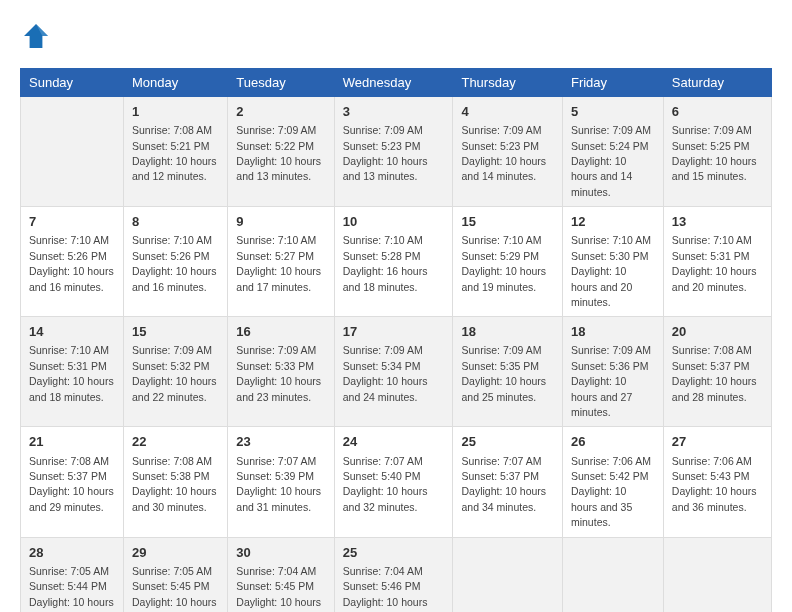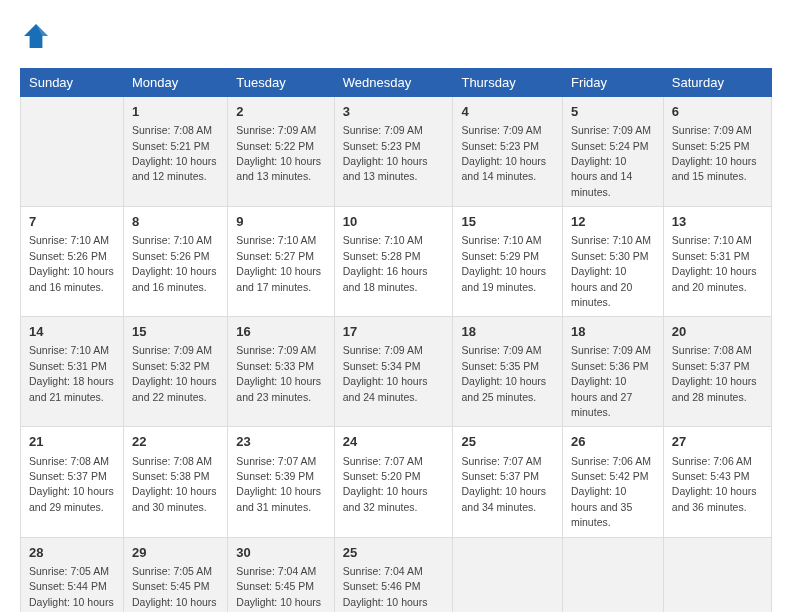--- a/index.html
+++ b/index.html
@@ -176,21 +176,21 @@
         <span class="day-info">Daylight: 10 hours and 20 minutes.</span></td>
         <td><span class="day-num">13</span>
         <span class="day-info">Sunrise: 7:10 AM</span><br>
         <span class="day-info">Sunset: 5:31 PM</span><br>
         <span class="day-info">Daylight: 10 hours and 20 minutes.</span></td>
       </tr>
       <tr>
         <td><span class="day-num">14</span>
         <span class="day-info">Sunrise: 7:10 AM</span><br>
         <span class="day-info">Sunset: 5:31 PM</span><br>
-        <span class="day-info">Daylight: 18 hours and 21 minutes.</span></td>
+        <span class="day-info">Daylight: 10 hours and 18 minutes.</span></td>
         <td><span class="day-num">15</span>
         <span class="day-info">Sunrise: 7:09 AM</span><br>
         <span class="day-info">Sunset: 5:32 PM</span><br>
         <span class="day-info">Daylight: 10 hours and 22 minutes.</span></td>
         <td><span class="day-num">16</span>
         <span class="day-info">Sunrise: 7:09 AM</span><br>
         <span class="day-info">Sunset: 5:33 PM</span><br>
         <span class="day-info">Daylight: 10 hours and 23 minutes.</span></td>
         <td><span class="day-num">17</span>
         <span class="day-info">Sunrise: 7:09 AM</span><br>
@@ -217,21 +217,21 @@
         <td><span class="day-num">22</span>
         <span class="day-info">Sunrise: 7:08 AM</span><br>
         <span class="day-info">Sunset: 5:38 PM</span><br>
         <span class="day-info">Daylight: 10 hours and 30 minutes.</span></td>
         <td><span class="day-num">23</span>
         <span class="day-info">Sunrise: 7:07 AM</span><br>
         <span class="day-info">Sunset: 5:39 PM</span><br>
         <span class="day-info">Daylight: 10 hours and 31 minutes.</span></td>
         <td><span class="day-num">24</span>
         <span class="day-info">Sunrise: 7:07 AM</span><br>
-        <span class="day-info">Sunset: 5:20 PM</span><br>
+        <span class="day-info">Sunset: 5:40 PM</span><br>
         <span class="day-info">Daylight: 10 hours and 32 minutes.</span></td>
         <td><span class="day-num">25</span>
         <span class="day-info">Sunrise: 7:07 AM</span><br>
         <span class="day-info">Sunset: 5:37 PM</span><br>
         <span class="day-info">Daylight: 10 hours and 34 minutes.</span></td>
         <td><span class="day-num">26</span>
         <span class="day-info">Sunrise: 7:06 AM</span><br>
         <span class="day-info">Sunset: 5:42 PM</span><br>
         <span class="day-info">Daylight: 10 hours and 35 minutes.</span></td>
         <td><span class="day-num">27</span>

